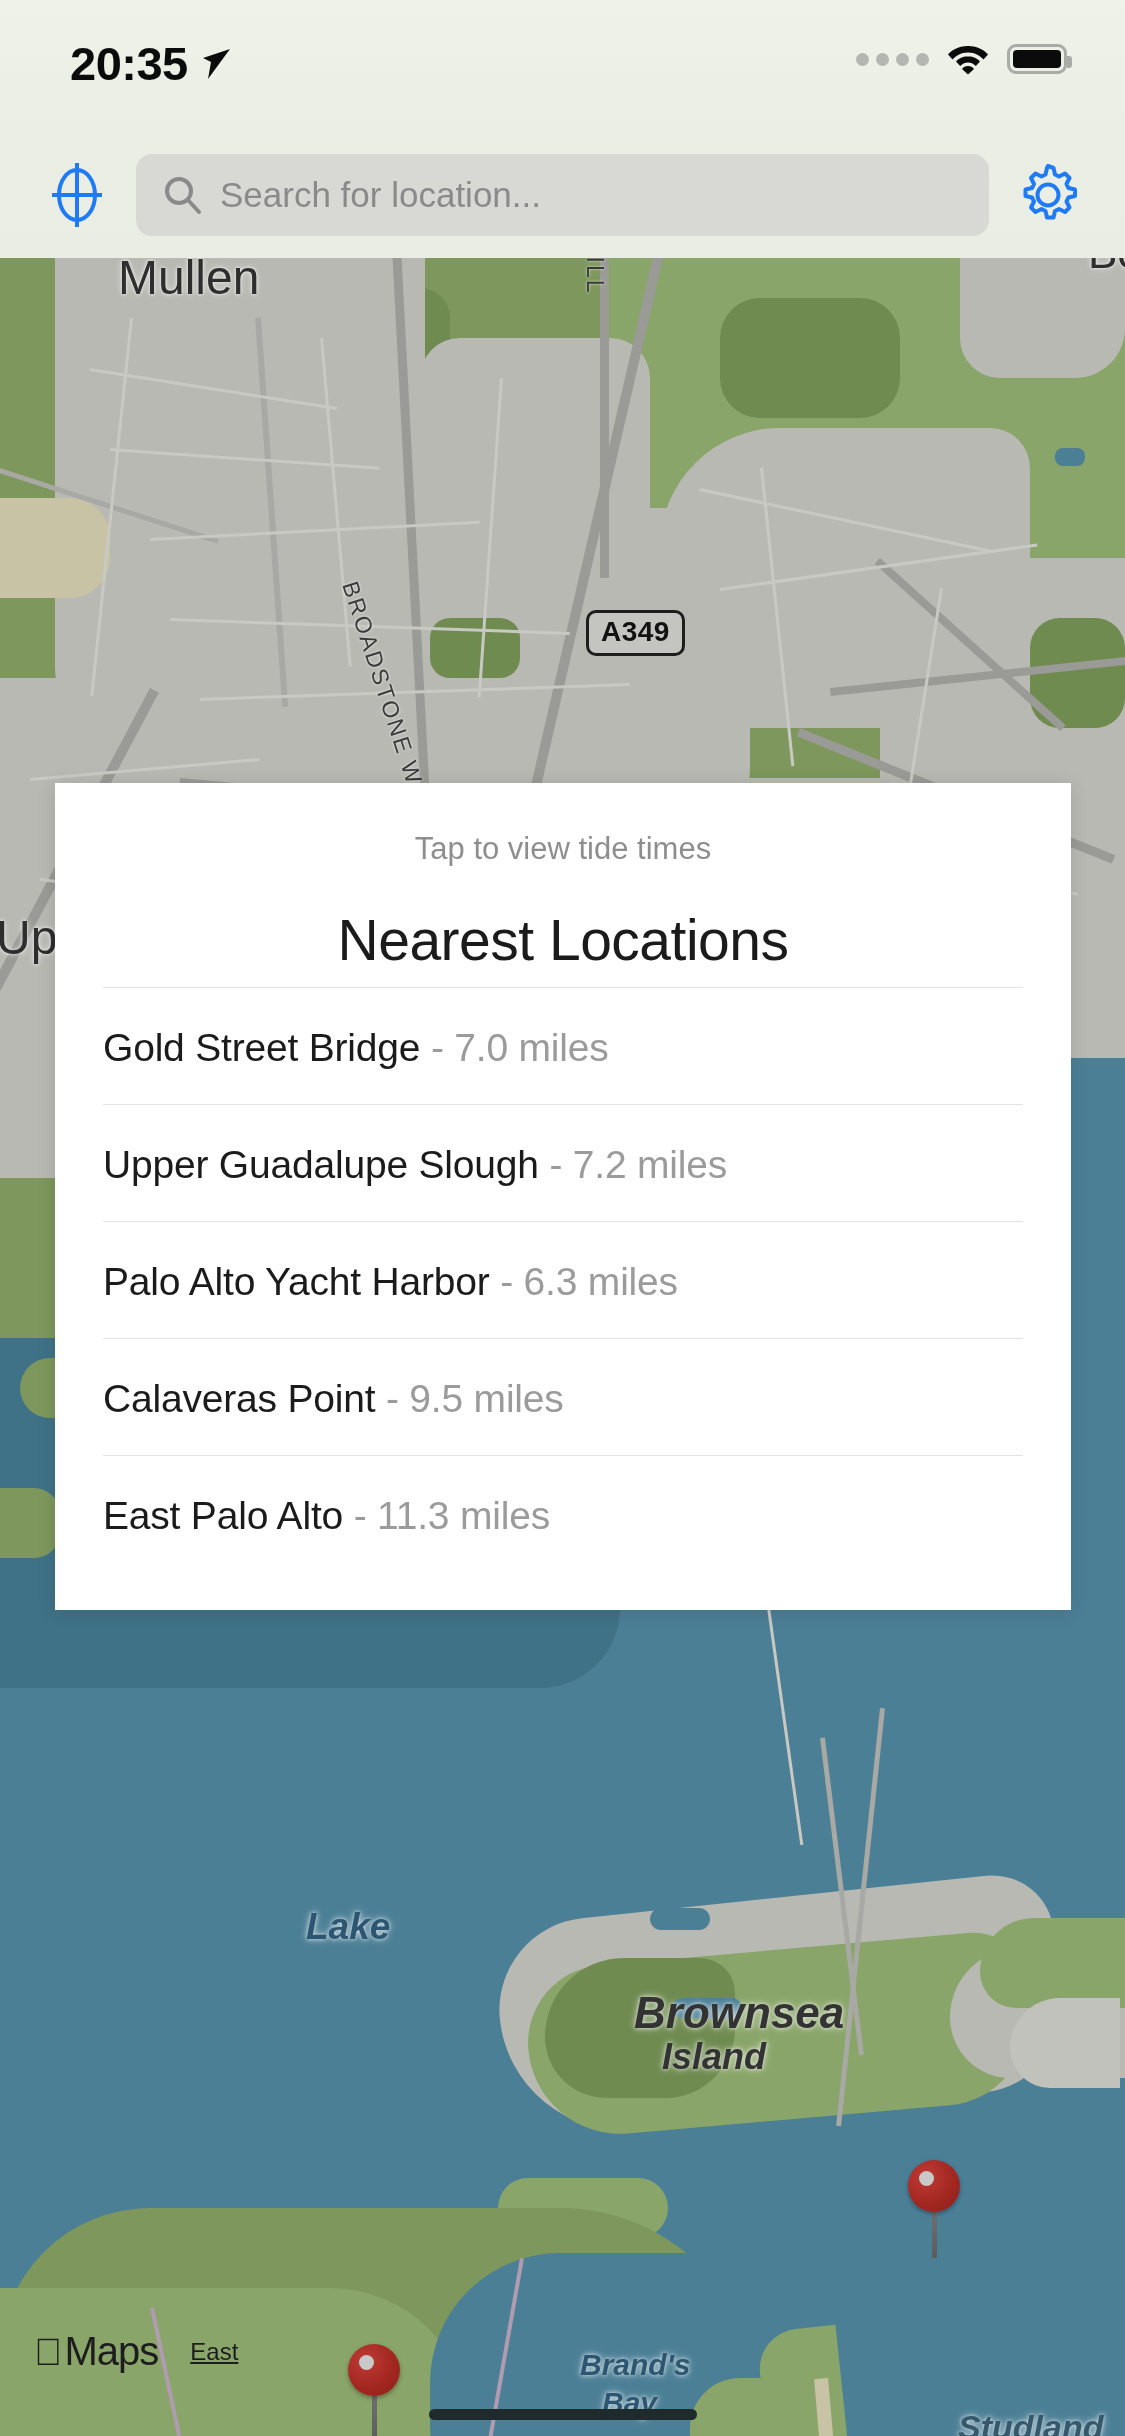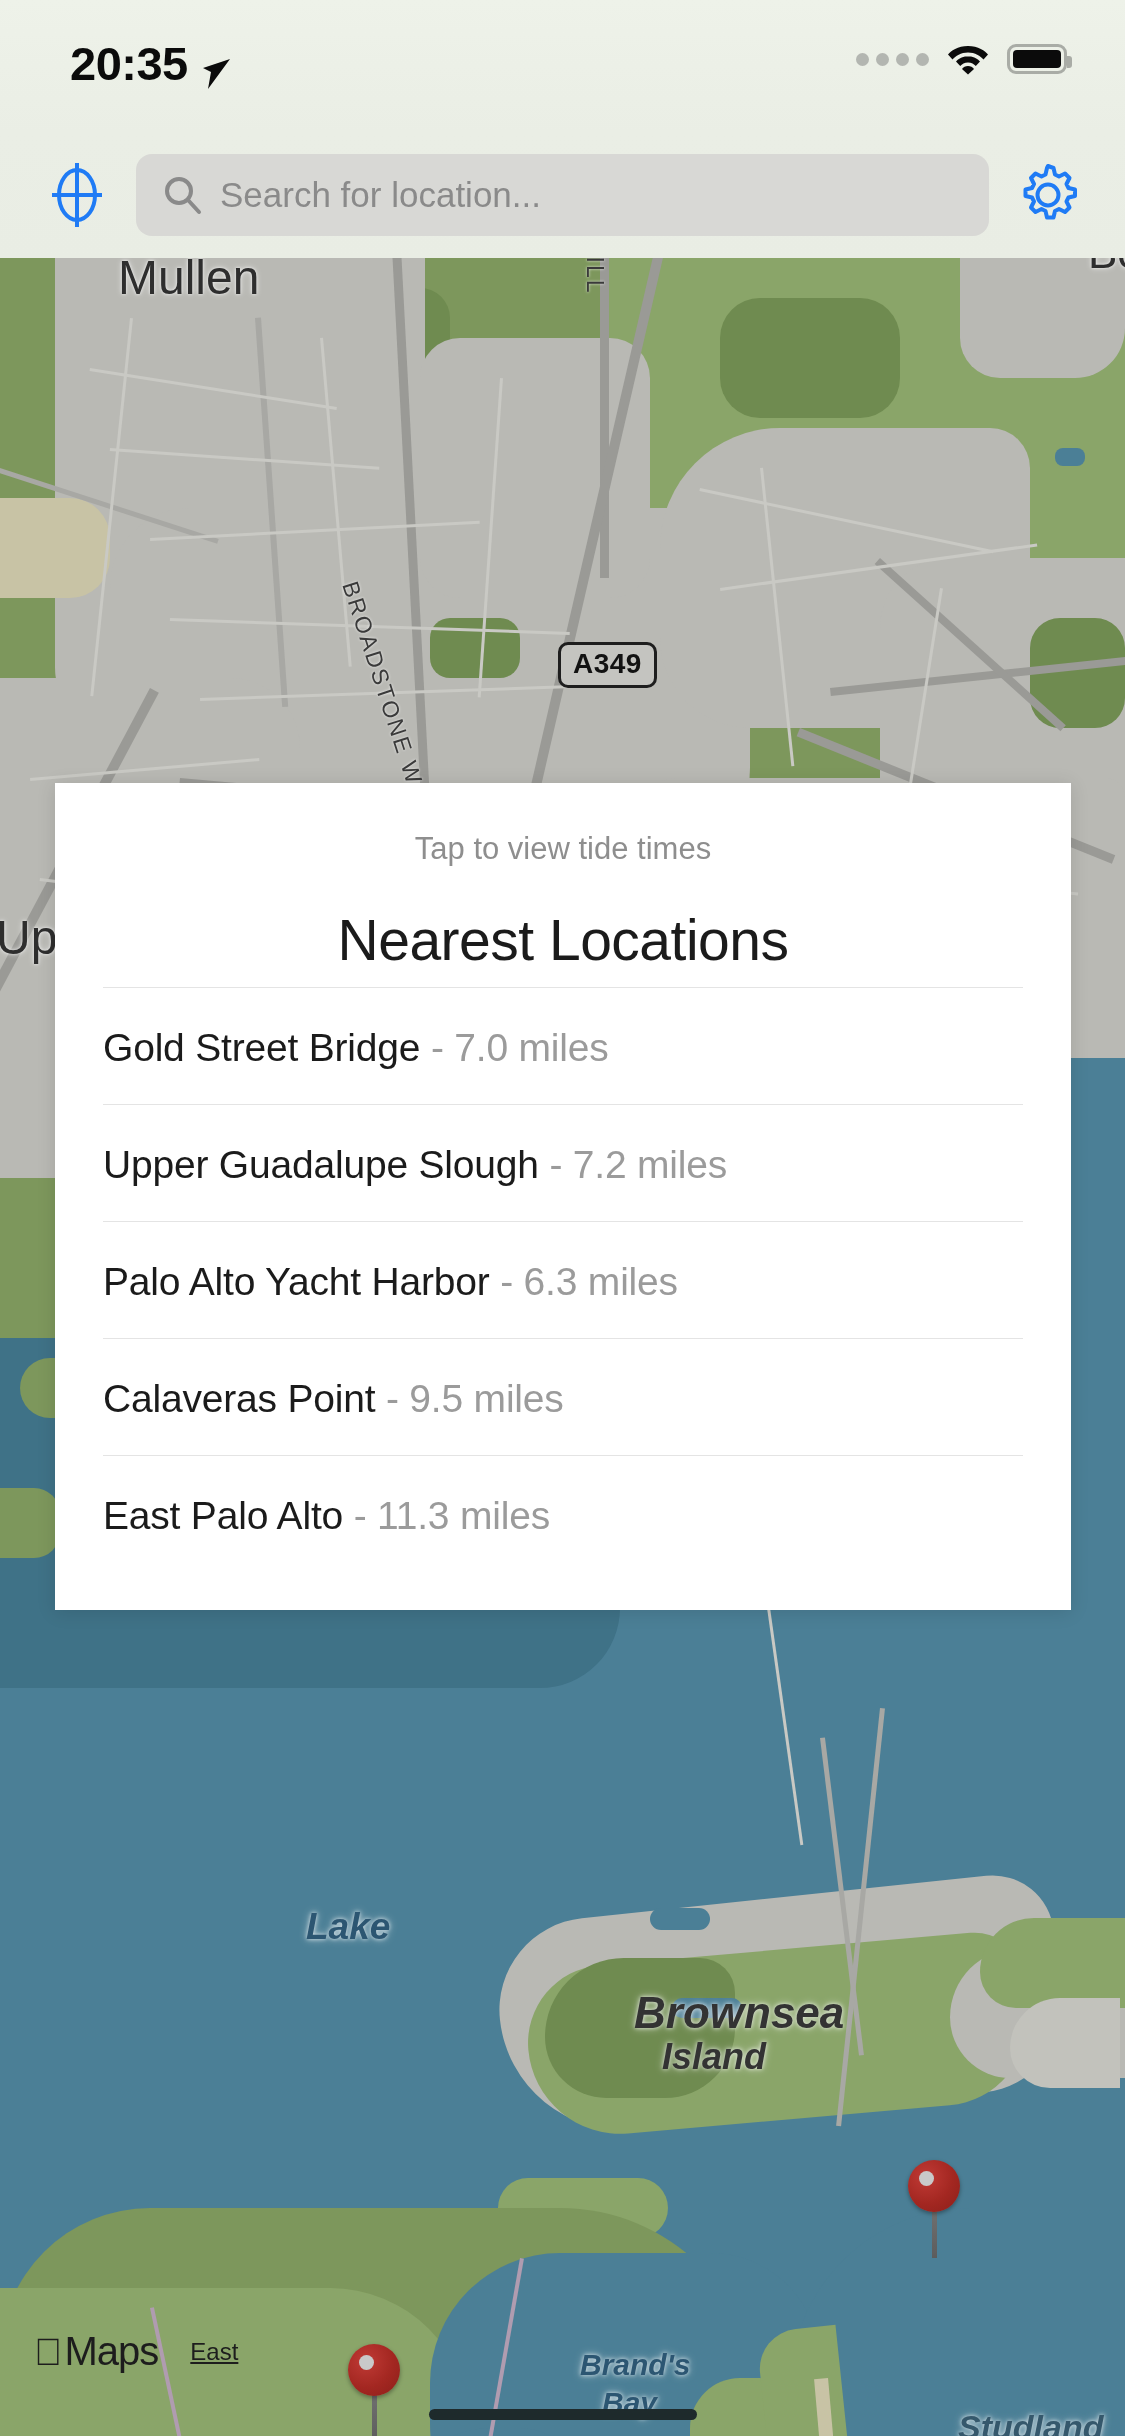--- a/index.html
+++ b/index.html
@@ -129,21 +129,21 @@
 
   
   #statusbar {
     position:absolute; left:0; top:0;
     width:1125px; height:132px;
     z-index:20;
     background:linear-gradient(180deg,#eef2e9 0%,#eaeee5 100%);
   }
   #clock {
     position:absolute; left:70px; top:36px;
-    display:flex; align-items:flex-end; gap:14px;
+    display:flex; align-items:center; gap:14px;
   }
   #clock .time {
     font-size:47px;
     font-weight:bold;
     color:#0b0b0b;
     letter-spacing:-0.5px;
   }
   #clock .loc-arrow { width:30px; height:34px; display:block; }
 
   #status-right {
@@ -363,21 +363,21 @@
     <div class="road" style="left:880px;top:1450px;width:5px;height:420px;transform:rotate(6deg);"></div>
     <div class="lane" style="left:760px;top:1300px;width:3px;height:290px;transform:rotate(-8deg);"></div>
 
     <div class="maplabel" style="left:118px;top:-8px;font-size:48px;">Mullen</div>
     <div class="maplabel" style="left:-4px;top:652px;font-size:48px;">Upt</div>
     <div class="maplabel" style="left:1088px;top:-30px;font-size:44px;">Be</div>
 
     <div class="rot-road" style="left:608px;top:-20px;transform:rotate(90deg);transform-origin:0 0;">HILL</div>
     <div class="rot-road" style="left:362px;top:320px;transform:rotate(72deg);transform-origin:0 0;">BROADSTONE WAY</div>
 
-    <div class="shield" style="left:558px;top:352px;margin-top:32px;">A349</div>
+    <div class="shield" style="left:586px;top:352px;">A349</div>
 
     <div class="waterlabel" style="left:296px;top:1648px;font-size:37px;margin-left:10px;">Lake</div>
     <div class="waterlabel" style="left:634px;top:1730px;font-size:44px;color:#333;">Brownsea</div>
     <div class="waterlabel" style="left:662px;top:1778px;font-size:36px;color:#333;">Island</div>
     <div class="waterlabel" style="left:580px;top:2090px;font-size:30px;">Brand's</div>
     <div class="waterlabel" style="left:602px;top:2128px;font-size:30px;">Bay</div>
     <div class="waterlabel" style="left:958px;top:2150px;font-size:34px;color:#35586c;">Studland</div>
 
     <div class="pin" style="left:908px;top:1902px;width:52px;height:98px;">
       <div class="stem"></div>

